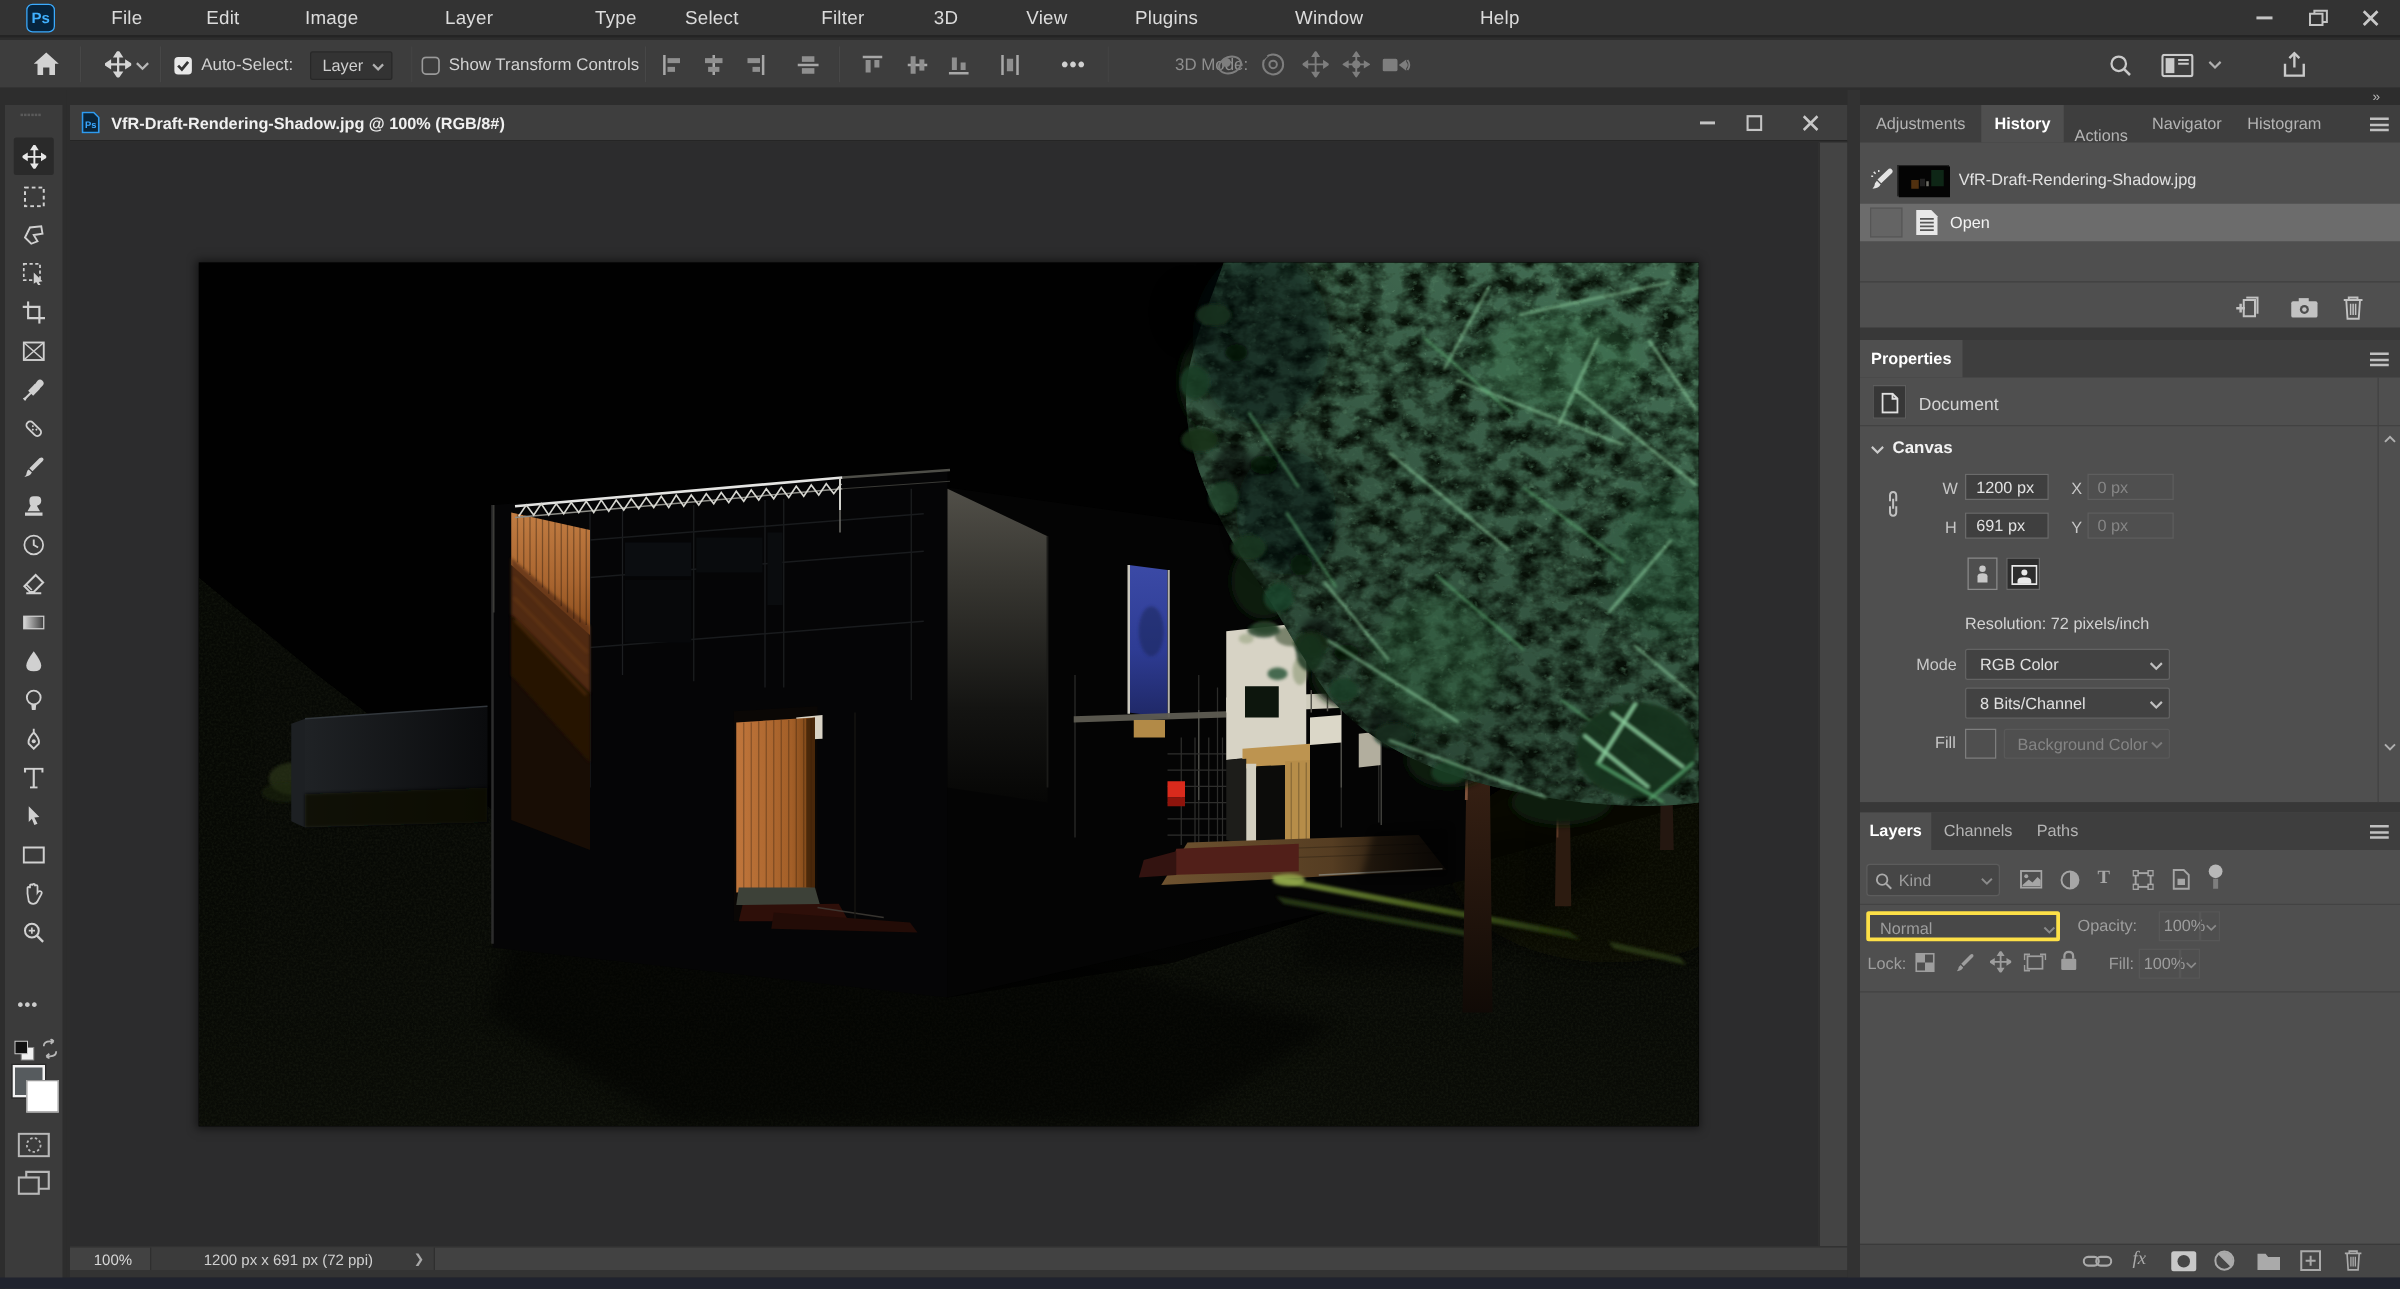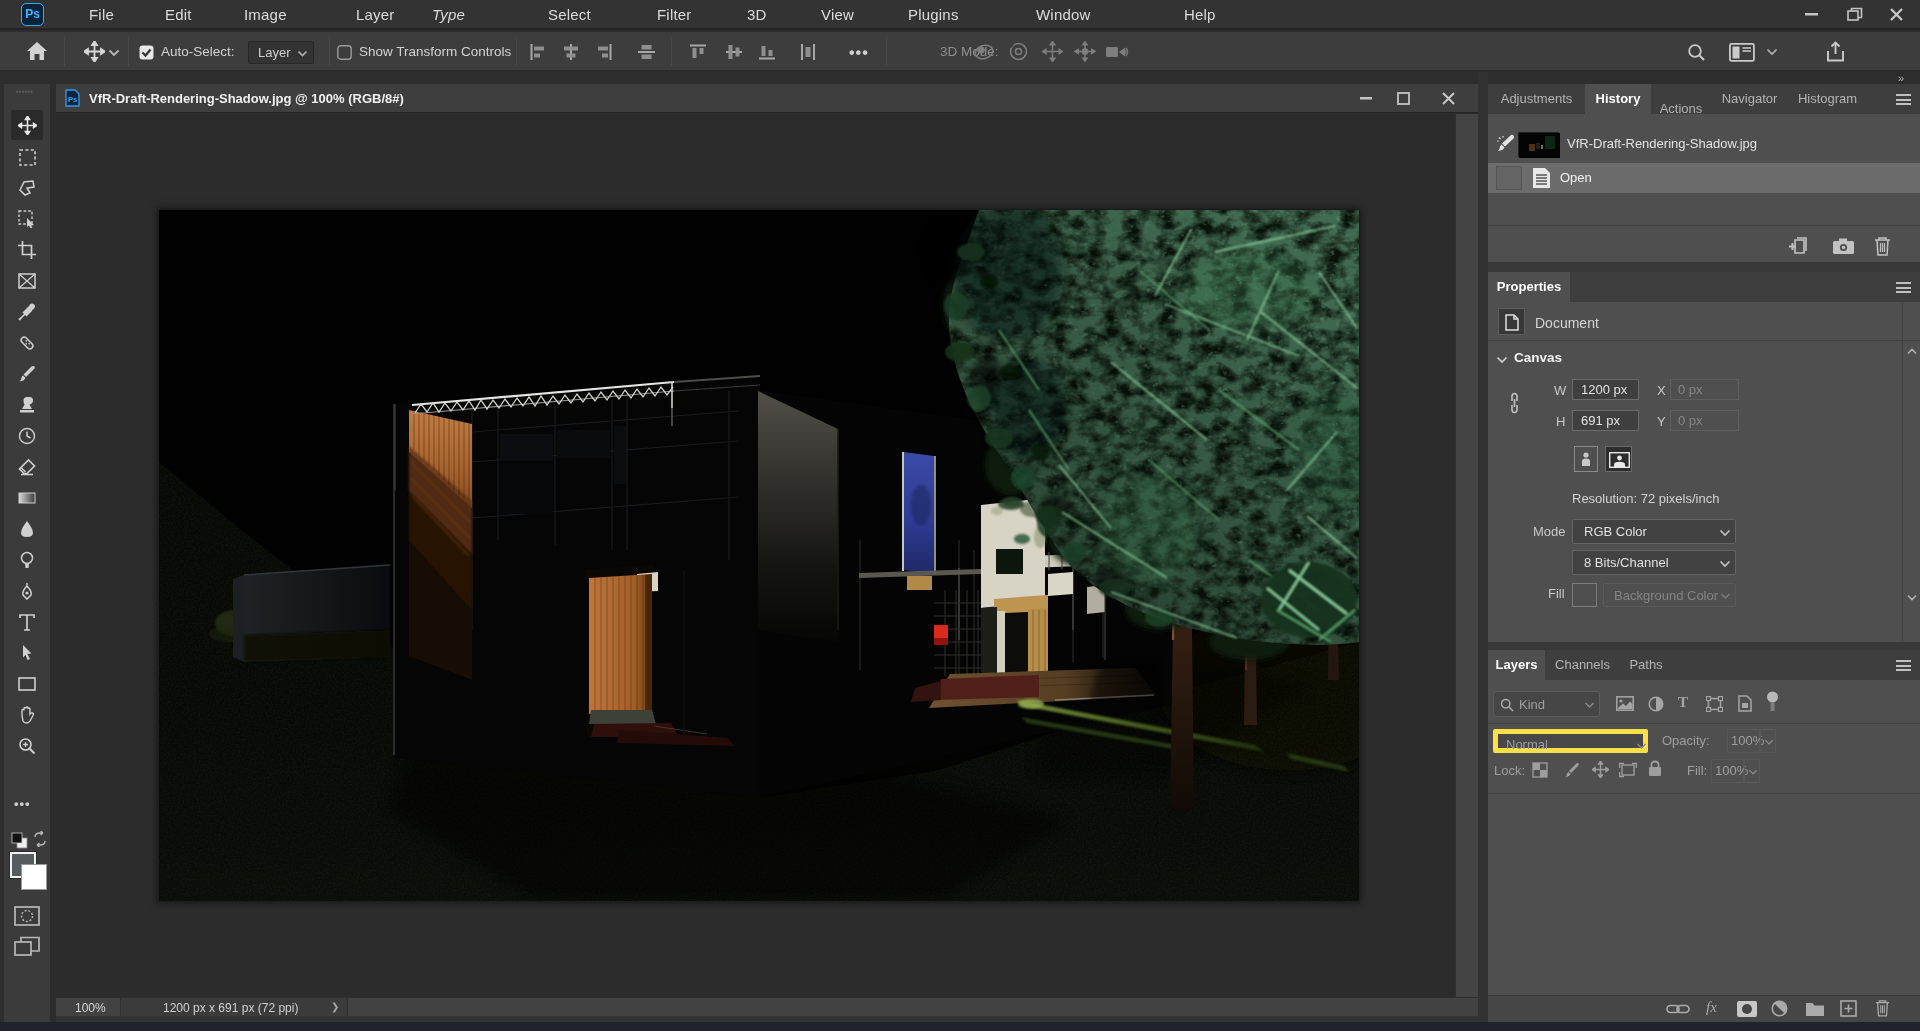--- a/index.html
+++ b/index.html
@@ -41,21 +41,21 @@
 </style>
 </head>
 <body>
 
 <div id="menubar" class="abs">
   <div class="pslogo abs">Ps</div>
   <div class="menuitem abs" style="left:89px;">File</div>
   <div class="menuitem abs" style="left:165px;">Edit</div>
   <div class="menuitem abs" style="left:244px;">Image</div>
   <div class="menuitem abs" style="left:356px;">Layer</div>
-  <div class="menuitem abs" style="left:432px;font-style:italic;">Type</div>
+  <div class="menuitem abs" style="left:476px;">Type</div>
   <div class="menuitem abs" style="left:548px;">Select</div>
   <div class="menuitem abs" style="left:657px;">Filter</div>
   <div class="menuitem abs" style="left:747px;">3D</div>
   <div class="menuitem abs" style="left:821px;">View</div>
   <div class="menuitem abs" style="left:908px;">Plugins</div>
   <div class="menuitem abs" style="left:1036px;">Window</div>
   <div class="menuitem abs" style="left:1184px;">Help</div>
   <svg class="abs" style="left:1805px;top:13px;" width="14" height="4">
       <rect x="0" y="0" width="13" height="2.5" fill="#c4c4c4"></rect>
     </svg>
@@ -966,21 +966,21 @@
   <svg class="abs" style="left:249px;top:45px;" width="16" height="17" viewBox="0 0 16 17">
       <path d="M2 1 H10 L14 5 V16 H2 Z" fill="none" stroke="#a6a6a6" stroke-width="1.5"></path>
       <rect x="5" y="8" width="6" height="5" fill="#a6a6a6"></rect>
     </svg>
   <svg class="abs" style="left:278px;top:41px;" width="13" height="22" viewBox="0 0 13 22">
       <circle cx="6.5" cy="6" r="5.5" fill="#b8b8b8"></circle>
       <rect x="4.5" y="12" width="4" height="8" fill="#7e7e7e"></rect>
     </svg>
   <div class="abs" style="left:0;top:73px;width:432px;height:1px;background:#434343;"></div>
 
-  <div class="abs" style="left:5px;top:79px;width:155px;height:24px;background:#484848;border:5px solid #fde047;border-radius:2px;">
+  <div class="abs" style="left:5px;top:79px;width:155px;height:24px;background:#484848;border:3px solid #fde047;border-radius:2px;">
     <div class="abs" style="left:8px;top:3px;color:#9e9e9e;font-size:13px;">Normal</div>
     <svg class="abs" style="left:138px;top:9px;" width="11" height="7" viewBox="0 0 11 7">
         <path d="M1.5 1 L5.5 5 L9.5 1" fill="none" stroke="#8a8a8a" stroke-width="1.5"></path>
       </svg>
   </div>
   <div class="abs" style="left:174px;top:83px;color:#9e9e9e;font-size:13px;">Opacity:</div>
   <div class="abs" style="left:239px;top:79px;width:33px;height:24px;border:1px solid #575757;">
       <div class="abs" style="left:3px;top:3px;color:#9e9e9e;font-size:13px;">100%</div>
     </div>
   <div class="abs" style="left:272px;top:79px;width:16px;height:24px;border:1px solid #575757;">

